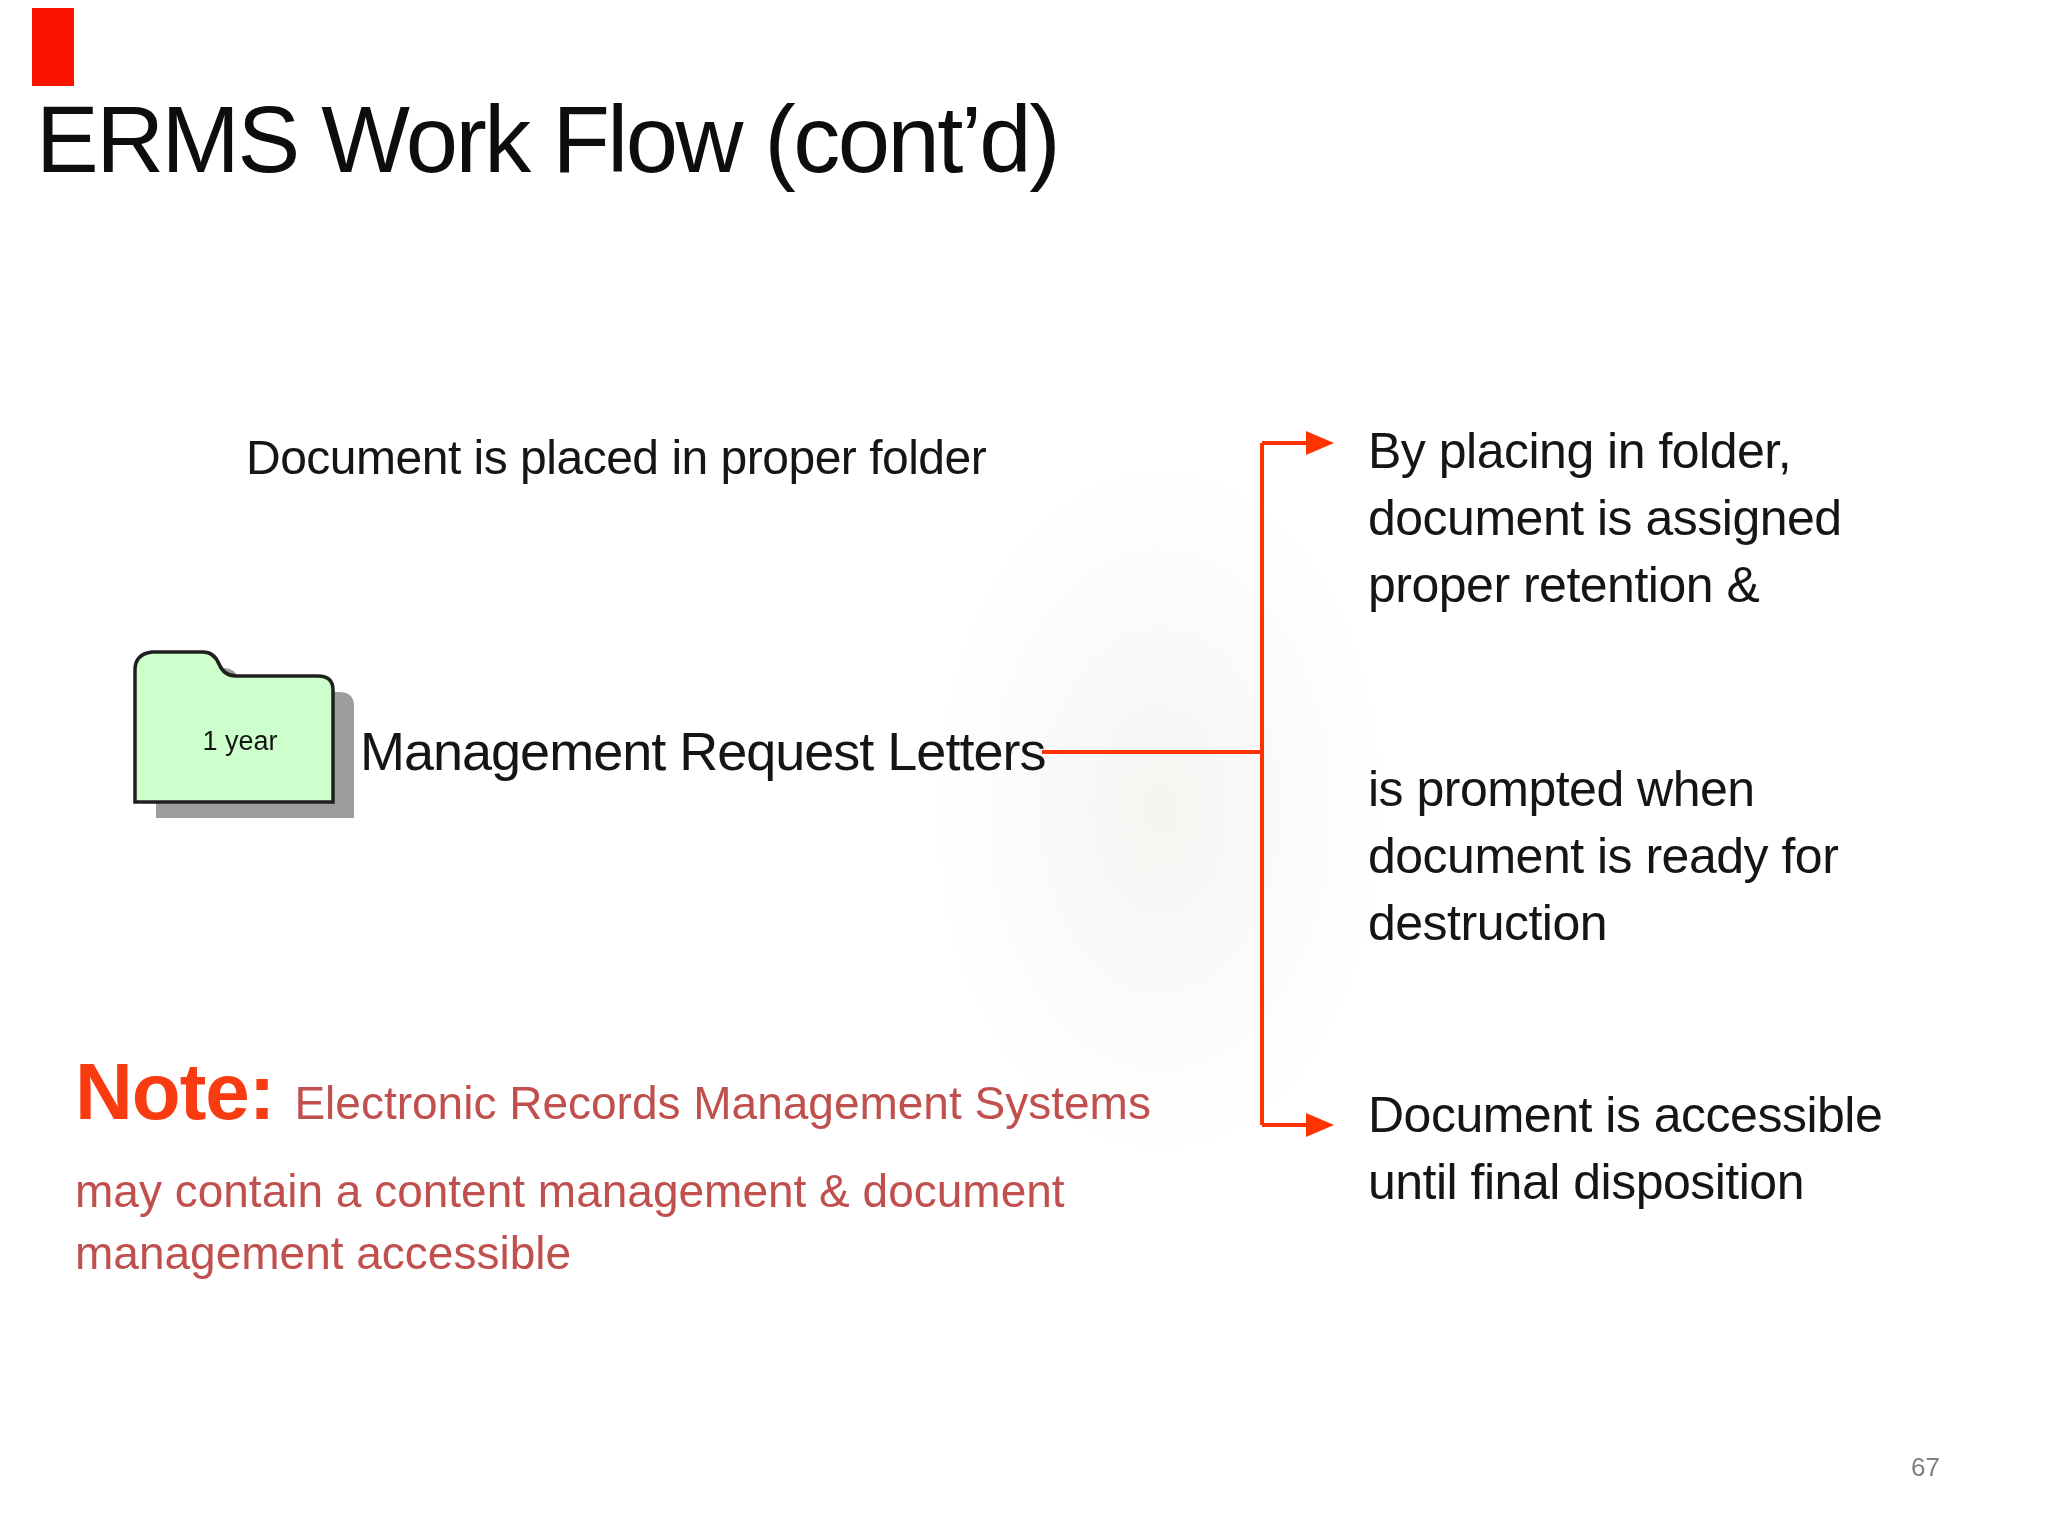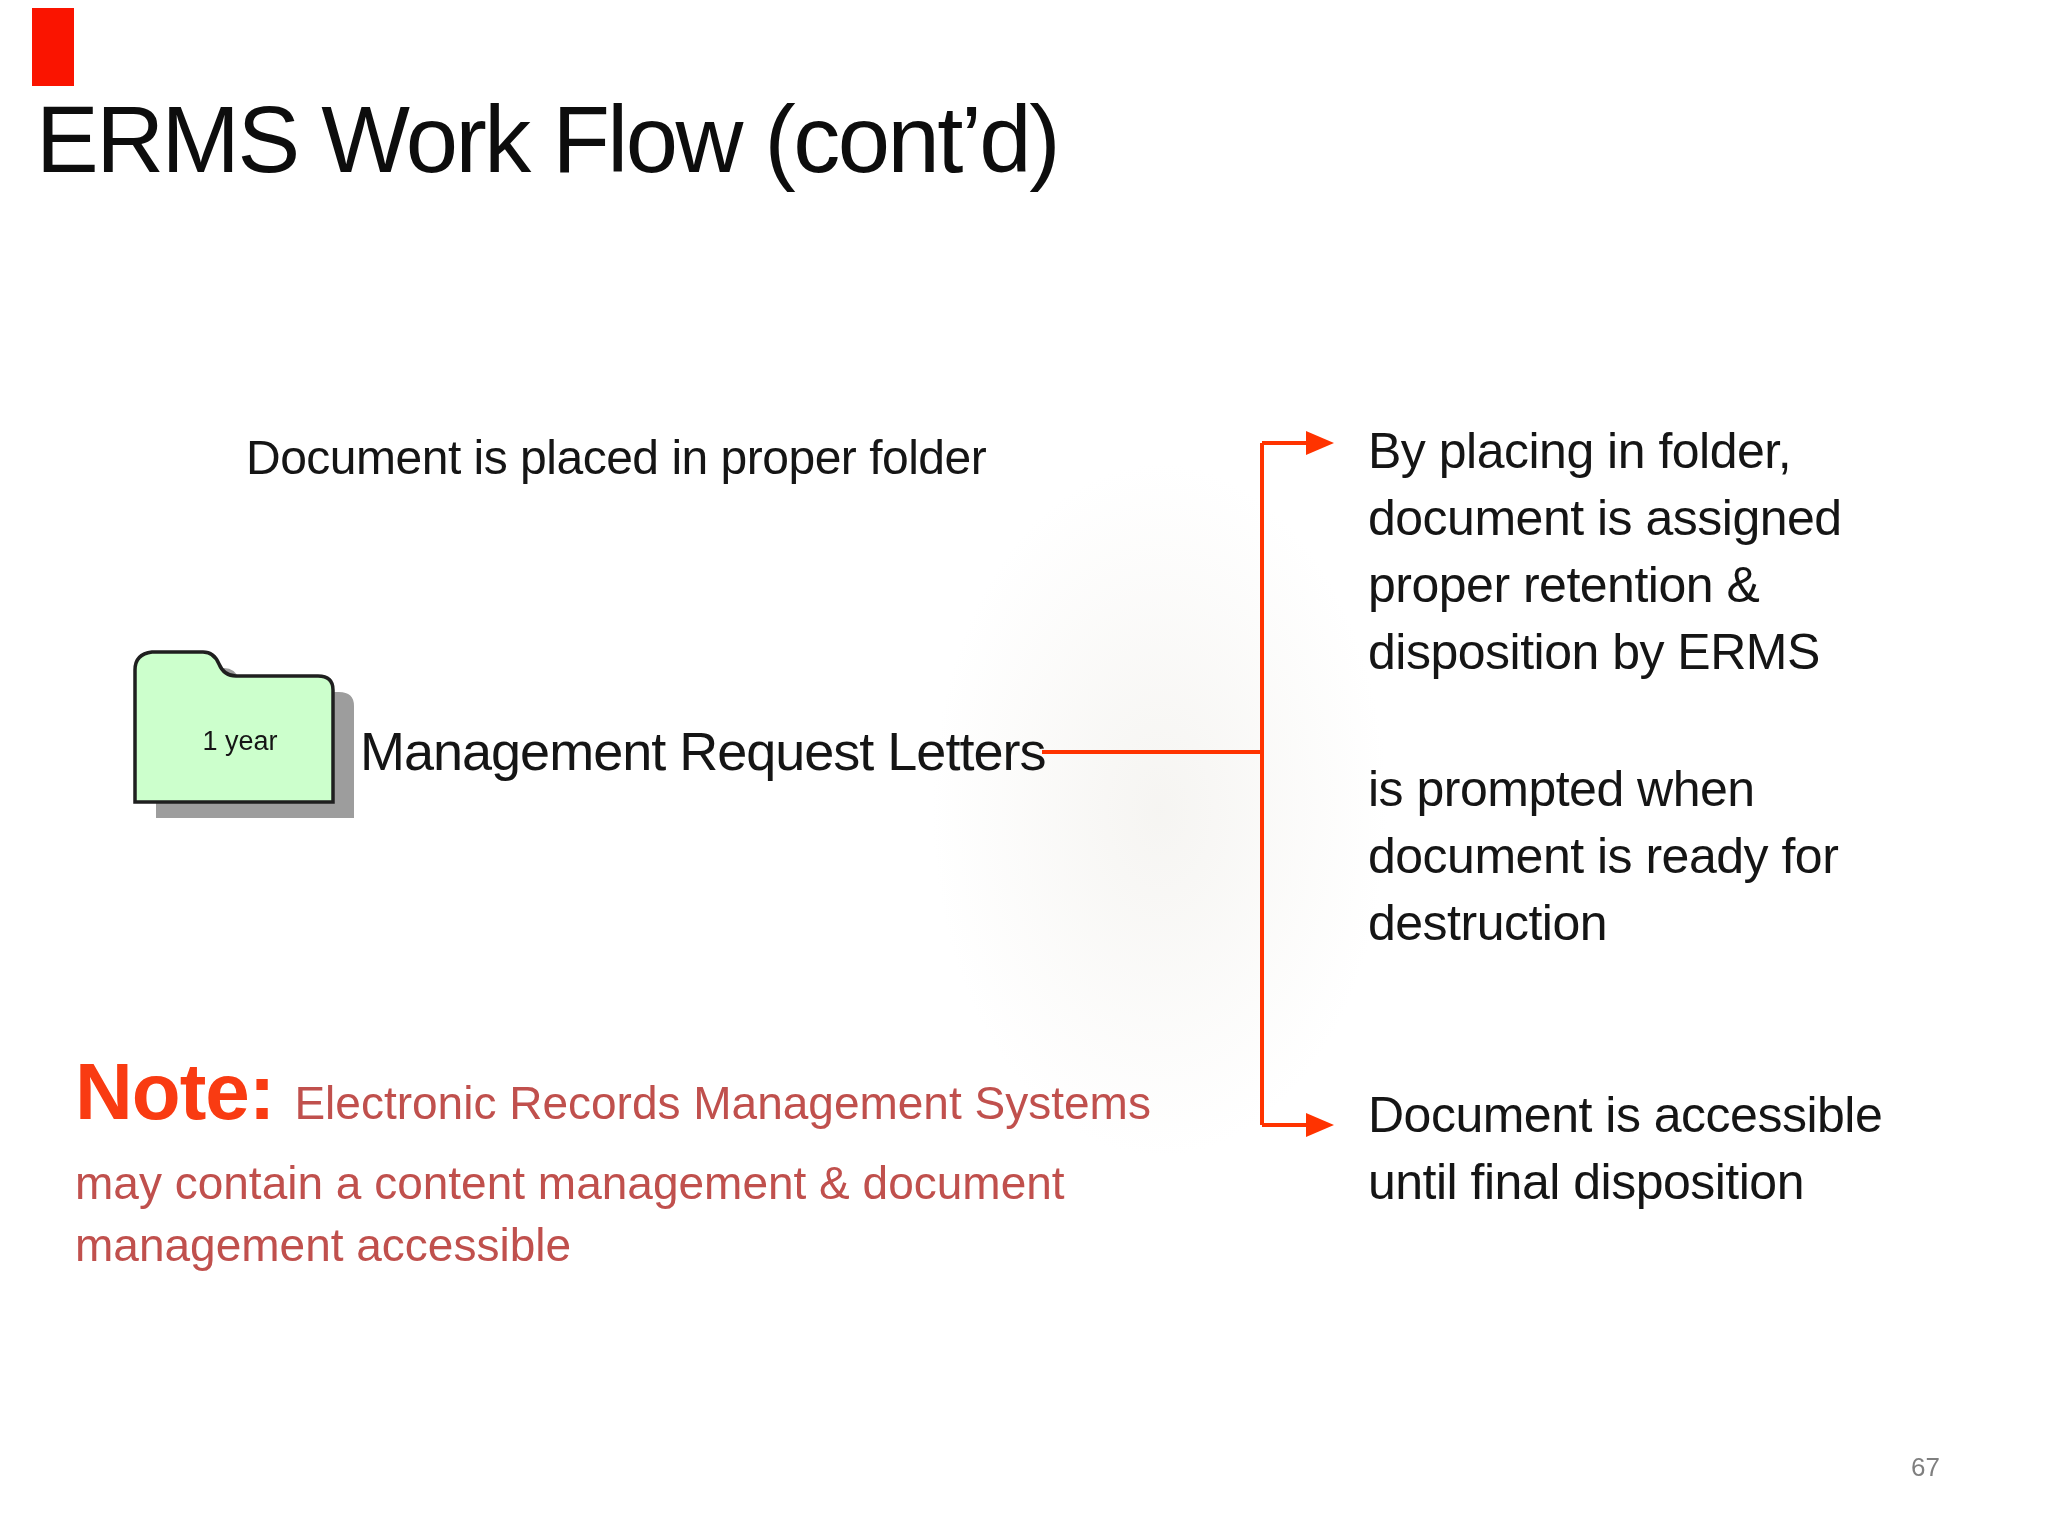--- a/index.html
+++ b/index.html
@@ -78,21 +78,21 @@
   .flow-text-3 { top: 1082px; }
   .note {
     position: absolute;
     left: 75px; top: 1046px;
     width: 1160px;
   }
   .note-row {
     display: flex;
     align-items: baseline;
     gap: 20px;
-    margin-bottom: 14px;
+    margin-bottom: 22px;
     white-space: nowrap;
   }
   .note-prefix {
     font-size: 80px;
     font-weight: bold;
     letter-spacing: -1px;
     color: var(--note_prefix);
   }
   .note-line {
     font-size: 46px;
@@ -144,21 +144,20 @@
   </svg>
 
   <div class="folder-label">1 year</div>
 
   <div class="doc-label">Management Request Letters</div>
 
   <div class="flow-text flow-text-1">
       <div>By placing in folder,</div>
       <div>document is assigned</div>
       <div>proper retention &amp;</div>
-      <div>disposition by ERMS</div>
     </div>
   <div class="flow-text flow-text-2">
       <div>is prompted when</div>
       <div>document is ready for</div>
       <div>destruction</div>
     </div>
   <div class="flow-text flow-text-3">
       <div>Document is accessible</div>
       <div>until final disposition</div>
     </div>

